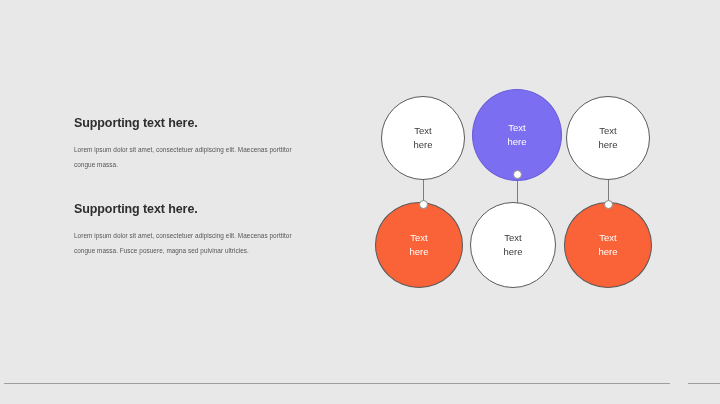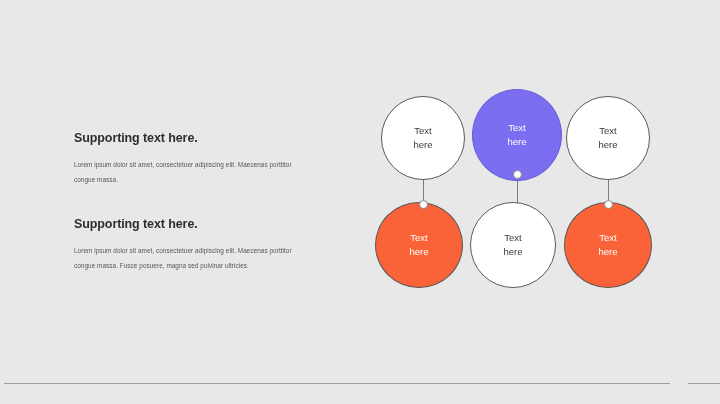--- a/index.html
+++ b/index.html
@@ -30,21 +30,21 @@
     width: 230px;
   }
   .block-a { top: 116px; }
   .block-b { top: 202px; }
 
   .block-heading {
     font-size: 12.5px;
     font-weight: bold;
     color: #2e2e2e;
     letter-spacing: -0.1px;
-    margin: 16px 0 11px 0;
+    margin: 1px 0 11px 0;
     line-height: 1.1;
   }
   .block-body {
     font-size: 6.4px;
     color: #565656;
     line-height: 2.45;
     margin: 0;
     letter-spacing: 0.05px;
   }
 

